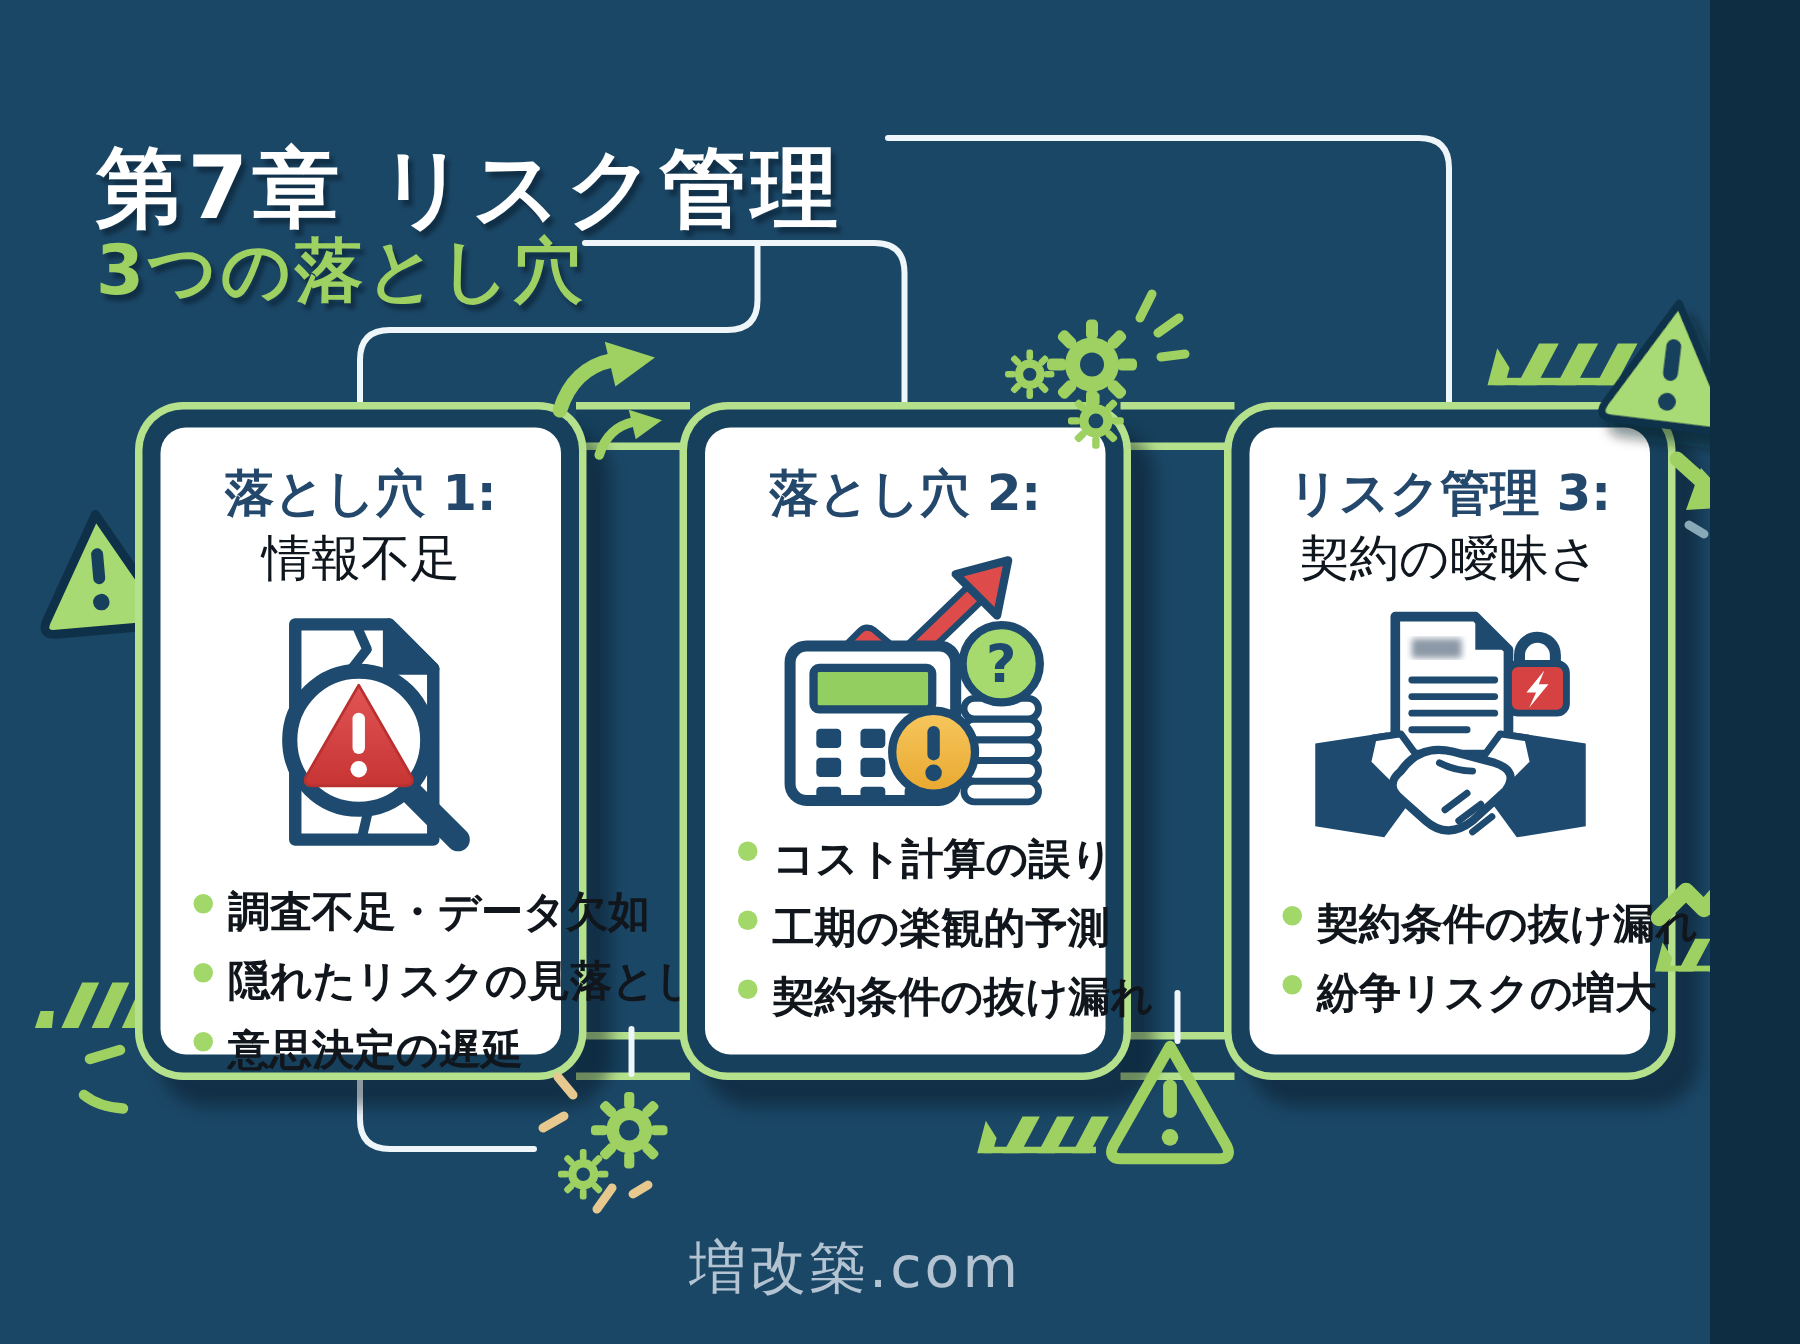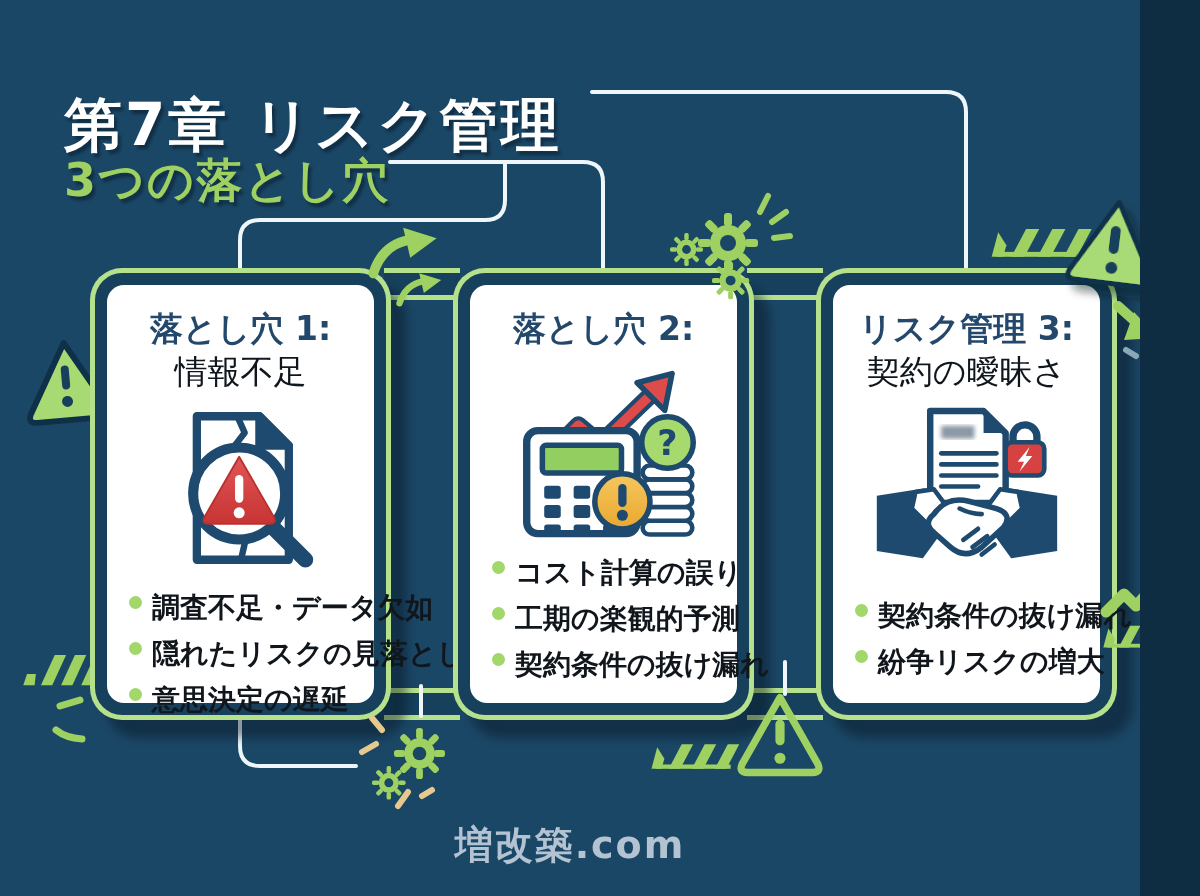--- a/index.html
+++ b/index.html
@@ -24,21 +24,21 @@
   .card-label{font-size:33px;font-weight:800;color:#24486b;line-height:1.2;}
   .card-title{font-size:33px;font-weight:400;color:#0f161d;line-height:1.25;margin-top:2px;}
   .card-icon{height:192px;display:flex;align-items:center;justify-content:center;margin-top:4px;}
   .card-icon svg{width:188px;height:184px;}
   .bullets{list-style:none;margin:10px 0 0;padding:0 0 0 8px;width:100%;box-sizing:border-box;}
   .bullets li{display:flex;align-items:flex-start;gap:10px;margin-bottom:11px;
       font-size:28px;font-weight:800;color:#10161c;line-height:1.25;white-space:nowrap;}
   .dot{flex:none;width:13px;height:13px;border-radius:50%;background:#a2d76a;margin-top:6px;}
 
   .footer-brand{position:absolute;left:0;right:0;top:820px;z-index:2;text-align:center;
-      font-size:38px;font-weight:700;color:#b3c3d1;letter-spacing:2px;}
+      font-size:38px;font-weight:400;color:#b3c3d1;letter-spacing:2px;}
 </style>
 </head>
 <body>
 
 <div class="stage">
 
   <svg id="bg-layer" class="layer" width="1200" height="896" viewBox="0 0 1200 896">
 
     <g>
       <rect x="384" y="268" width="76" height="32" fill="#16405c"></rect>

